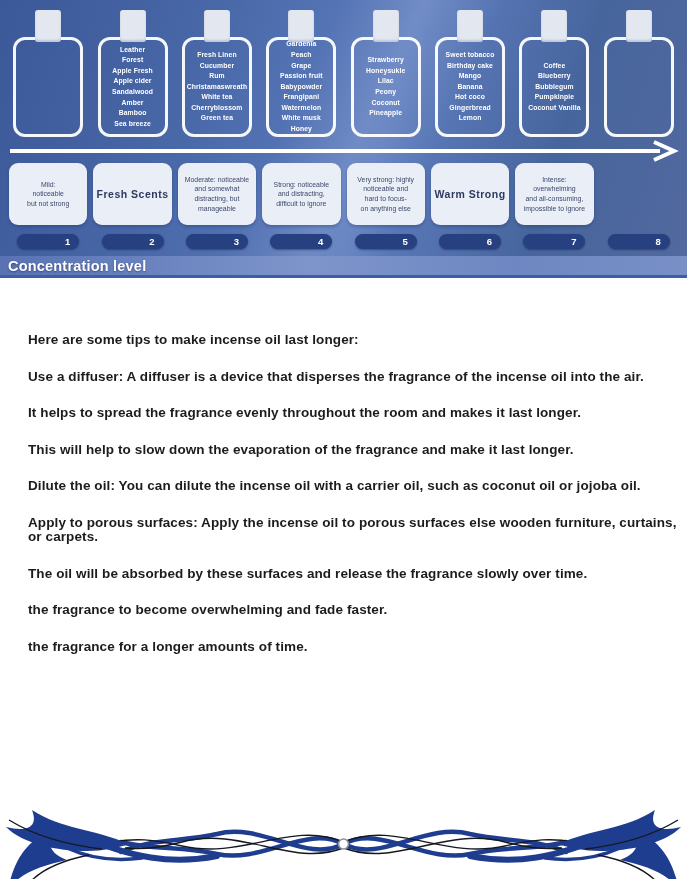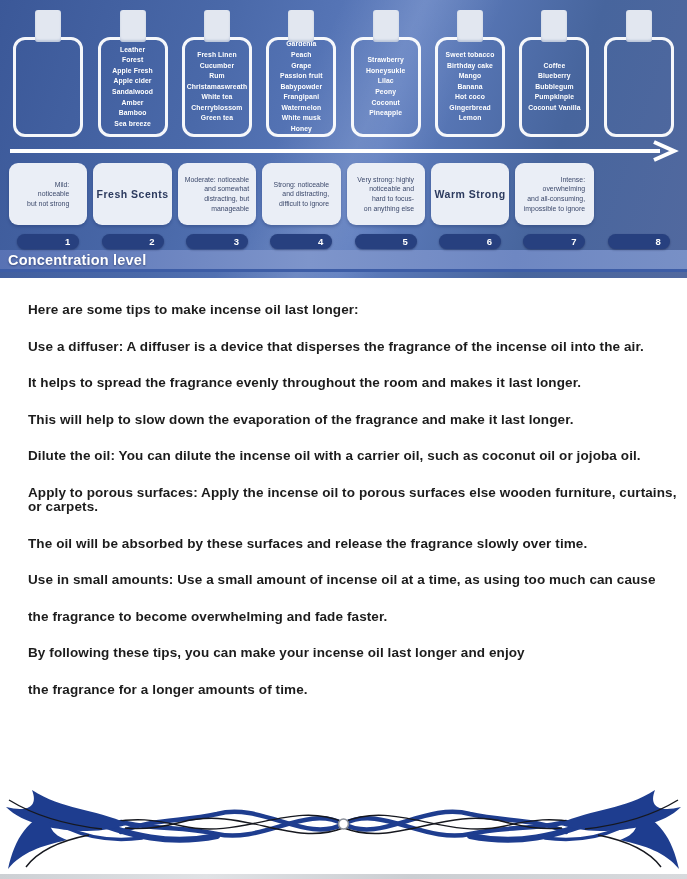--- a/index.html
+++ b/index.html
@@ -18,38 +18,38 @@
   .cap{width:26px;height:32px;background:#e2e7f0;border-radius:3px;margin-bottom:-5px;
        position:relative;z-index:2;box-shadow:inset 0 -2px 2px rgba(120,140,180,.35);}
   .bottle-body{width:70px;height:100px;box-sizing:border-box;border:3px solid rgba(255,255,255,.95);
        border-radius:12px;display:flex;align-items:center;justify-content:center;}
   .scents{color:#fff;font-weight:bold;font-size:6.8px;line-height:10.6px;text-align:center;letter-spacing:.1px;}
 
   .arrow-row{height:24px;margin-top:2px;padding:0 8px;}
   .arrow-row svg{display:block;width:100%;height:24px;}
 
   .card{background:#eaeef6;border-radius:9px;height:62px;display:flex;align-items:center;
-        justify-content:center;text-align:right;color:#3c496b;
+        justify-content:center;text-align:center;color:#3c496b;
         box-shadow:0 2px 3px rgba(20,40,90,.28);}
   .card-label{font-size:6.9px;line-height:9.6px;}
   .card.big .card-label{font-size:10.5px;font-weight:bold;letter-spacing:.5px;color:#2c3a5e;line-height:12px;}
 
   .pills{margin-top:9px;}
   .pill{width:62px;height:15px;background:#27407f;border-radius:8px;margin:0 auto;
         display:flex;align-items:center;justify-content:flex-end;padding-right:9px;box-sizing:border-box;
         color:#fff;font-size:9.5px;font-weight:bold;box-shadow:0 1px 2px rgba(10,20,60,.45);}
 
-  .axis-band{margin-top:1px;height:19px;border-bottom:3px solid #3d5da6;
+  .axis-band{margin-top:7px;height:19px;border-bottom:3px solid #3d5da6;
         background:linear-gradient(90deg,#5872b4,#7e95cb 45%,#6e87c2 75%,#7890c6);
         display:flex;align-items:center;}
   .axis-label{color:#fff;font-weight:bold;font-size:14.5px;padding-left:8px;letter-spacing:.2px;
         text-shadow:0 1px 2px rgba(20,30,70,.5);}
 
   
-  .tips{height:500px;box-sizing:border-box;padding:25px 10px 0 28px;}
+  .tips{height:500px;box-sizing:border-box;padding:35px 10px 0 28px;margin-top:20px;}
   .tip{margin:0 0 22px;font-size:13.5px;line-height:14.5px;color:#1c1c1c;font-weight:bold;letter-spacing:.1px;}
 
   
   .flourish{height:96px;}
   .flourish svg{display:block;width:687px;height:96px;}
   .bottom-bar{height:5px;background:linear-gradient(90deg,#cdd0d4,#e0e2e5 30%,#cbced2 60%,#d8dadd);}
 </style>
 </head>
 <body>
 
@@ -296,25 +296,23 @@
       <p class="tip">This will help to slow down the evaporation of the fragrance and make it last longer.</p>
 
       <p class="tip">Dilute the oil: You can dilute the incense oil with a carrier oil, such as coconut oil or jojoba oil.</p>
 
       <p class="tip">Apply to porous surfaces: Apply the incense oil to porous surfaces else wooden furniture, curtains, or carpets.</p>
 
       <p class="tip">The oil will be absorbed by these surfaces and release the fragrance slowly over time.</p>
 
 
 
-      <p class="tip">Use in small amounts: Use a small amount of incense oil at a time, as using too much can cause</p>
 
       <p class="tip">the fragrance to become overwhelming and fade faster.</p>
 
-      <p class="tip">By following these tips, you can make your incense oil last longer and enjoy</p>
 
       <p class="tip">the fragrance for a longer amounts of time.</p>
     </div>
 
   <div class="flourish">
     <svg viewBox="0 0 687 96" aria-hidden="true">
       <g id="halfR">
 
         <path d="M344,46 C380,26 425,66 470,56 C505,48 535,52 566,44" stroke="#1e3d8f" stroke-width="4.5" fill="none" stroke-linecap="round"></path>
         <path d="M344,46 C380,66 425,24 470,36 C505,44 535,40 566,54" stroke="#1e3d8f" stroke-width="4.5" fill="none" stroke-linecap="round"></path>

